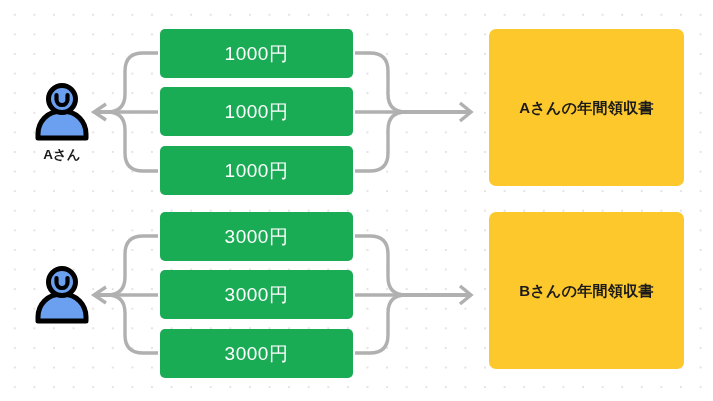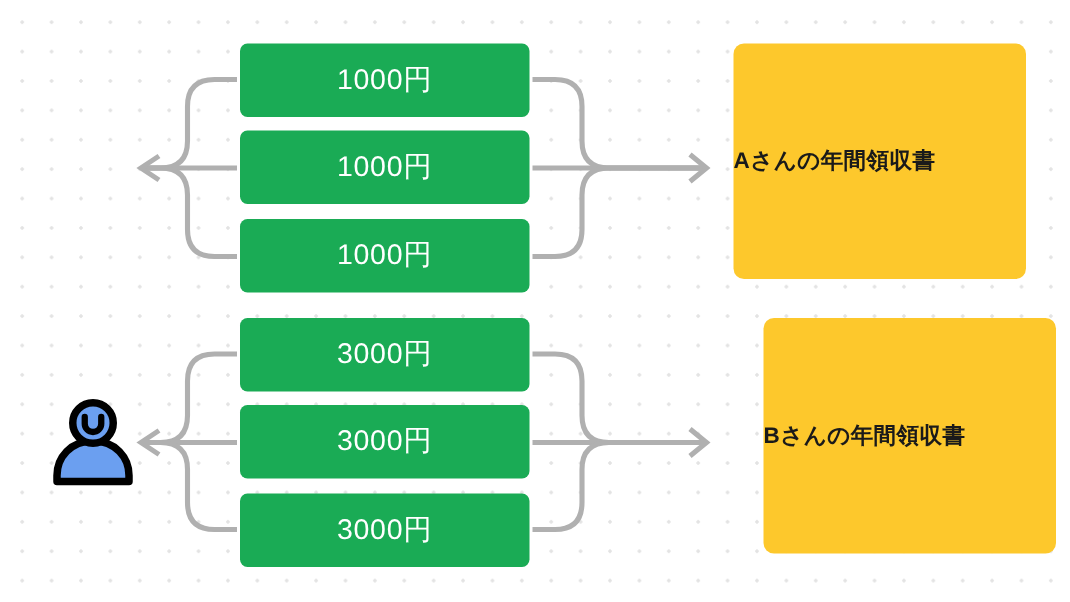--- a/index.html
+++ b/index.html
@@ -36,21 +36,21 @@
   }
   .amount-box .amt{
     color:#ffffff;font-size:19px;font-weight:400;
     letter-spacing:.5px;line-height:1;white-space:nowrap;
   }
 
   
   .receipt-box{
     position:absolute;left:489px;width:195px;height:157px;
     background:#fdc82c;border-radius:7px;
-    display:flex;align-items:center;justify-content:flex-start;
+    display:flex;align-items:center;justify-content:center;
   }
   .receipt-box .rlabel{
     color:#1a1a1a;font-size:15px;font-weight:bold;
     letter-spacing:.3px;line-height:1;white-space:nowrap;
   }
 </style>
 </head>
 <body>
 
 <div id="canvas">
@@ -83,20 +83,31 @@
     <path d="M106 287 L94 295 L106 303" stroke="#b0b0b0" stroke-width="3.4" fill="none" stroke-linecap="butt" stroke-linejoin="miter"></path>
 
     <g stroke="#b0b0b0" stroke-width="3.4" fill="none" stroke-linecap="butt">
       <path d="M355 236 L370 236 Q388 236 388 254 L388 277 Q388 295 406 295 L470 295"></path>
       <path d="M355 295 L470 295"></path>
       <path d="M355 353 L370 353 Q388 353 388 335 L388 313 Q388 295 406 295 L470 295"></path>
     </g>
     <path d="M460 286 L471 295 L460 304" stroke="#b0b0b0" stroke-width="3.4" fill="none" stroke-linecap="butt" stroke-linejoin="miter"></path>
   </svg>
 
+  <div class="person" style="left:24px;top:82px;">
+    <svg class="avatar" width="62" height="64" viewBox="0 0 62 64" fill="none">
+
+      <path d="M31 29 C16 29 7 40 7 52 L7 56 L55 56 L55 52 C55 40 46 29 31 29 Z" fill="#6b9ff0" stroke="#000000" stroke-width="5" stroke-linejoin="round"></path>
+
+      <circle cx="31" cy="17" r="13.5" fill="#6b9ff0" stroke="#000000" stroke-width="5"></circle>
+
+      <path d="M25.5 13 L25.5 17.5 C25.5 20.6 28 23 31 23 C34 23 36.5 20.6 36.5 17.5 L36.5 13" stroke="#000000" stroke-width="4.2" fill="none" stroke-linecap="round"></path>
+    </svg>
+    <span class="plabel">Aさん</span>
+  </div>
 
   <div class="amount-box" style="top:29px;">
     <span class="amt">1000円</span>
   </div>
   <div class="amount-box" style="top:87px;">
     <span class="amt">1000円</span>
   </div>
   <div class="amount-box" style="top:146px;">
     <span class="amt">1000円</span>
   </div>
@@ -116,17 +127,17 @@
   <div class="amount-box" style="top:212px;">
     <span class="amt">3000円</span>
   </div>
   <div class="amount-box" style="top:270px;">
     <span class="amt">3000円</span>
   </div>
   <div class="amount-box" style="top:329px;">
     <span class="amt">3000円</span>
   </div>
 
-  <div class="receipt-box" style="top:212px;margin-left:20px;">
+  <div class="receipt-box" style="top:212px;">
     <span class="rlabel">Bさんの年間領収書</span>
   </div>
 
 </div>
 
 </body></html>

